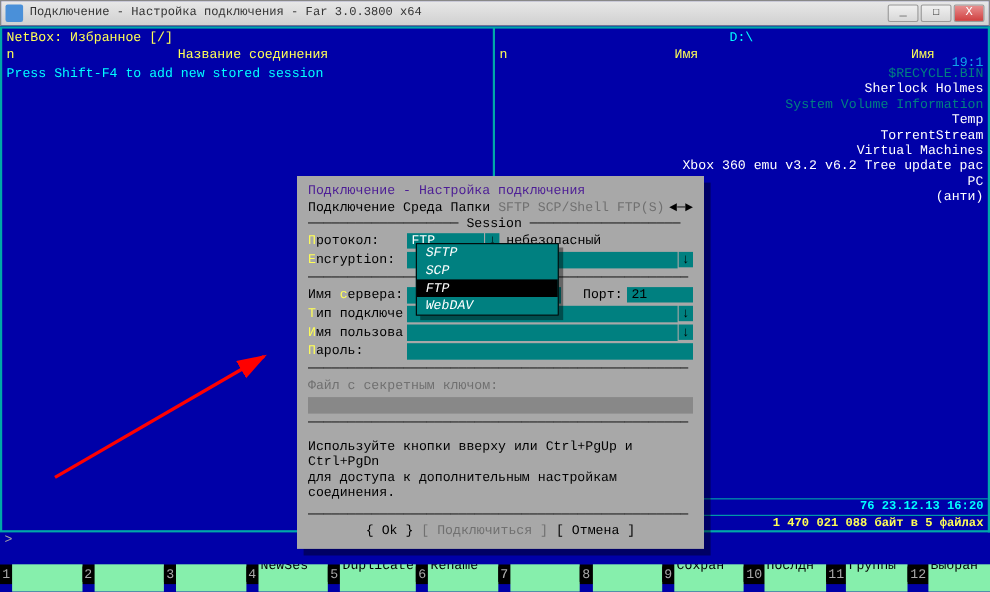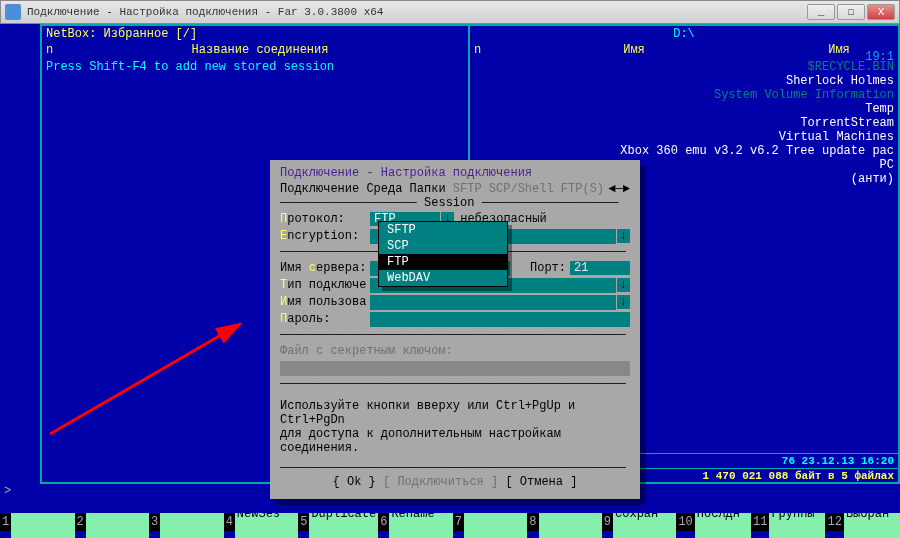--- a/index.html
+++ b/index.html
@@ -5,21 +5,21 @@
 * { margin:0; padding:0; box-sizing:border-box; }
 body { width:900px; height:538px; font-family:'Consolas','Courier New',monospace; font-size:12px; background:#0000a8; overflow:hidden; position:relative; }
 .titlebar { height:24px; background:linear-gradient(#e8e8e8,#d0d0d0); border:1px solid #888; display:flex; align-items:center; padding:0 4px; position:relative; }
 .titlebar .icon { width:16px; height:16px; background:#4a90d9; border-radius:2px; margin-right:6px; }
 .titlebar .title { color:#333; font-size:11px; flex:1; }
 .titlebar .wbtn { width:28px; height:16px; background:linear-gradient(#f0f0f0,#d8d8d8); border:1px solid #999; margin-left:2px; text-align:center; line-height:14px; font-size:11px; color:#333; border-radius:2px; }
 .titlebar .close { background:linear-gradient(#e89090,#d04040); color:#fff; }
 .farbody { height:489px; background:#0000a8; position:relative; }
 .panels { display:flex; height:460px; }
 .panel { border:2px solid #00a8a8; position:relative; }
-.panel.left { width:450px;margin-left:40px; }
+.panel.left { width:450px; }
 .panel.right { width:450px; border-left:none; }
 .phead { color:#00ffff; padding:1px 4px; display:flex; justify-content:space-between; }
 .phead .ptitle { color:#ffff55; }
 .phead2 { color:#ffff55; padding:1px 4px; display:flex; }
 .phead2 span { color:#ffff55; }
 .phead2 .c1 { width:10px; }
 .phead2 .c2 { flex:1; text-align:center; }
 .hint { color:#00ffff; padding:2px 4px; }
 .files { padding:2px 4px; color:#00a8a8;text-align:right; }
 .files .folder { color:#fff; }
@@ -40,30 +40,30 @@
 .dialog .dtabs .arrows { float:right; }
 .dialog .sline { display:block; color:#000; overflow:hidden; white-space:nowrap; }
 .row { display:flex; align-items:center; margin:1px 0; height:16px; }
 .row .lbl { color:#000; width:90px; }
 .row .lbl .hl { color:#ffff55; }
 .row .val { background:#008080; color:#fff; padding:0 4px; min-width:70px; display:inline-block; }
 .row .arrow { background:#008080; color:#000; padding:0 3px; margin-left:1px; }
 .row .note { color:#000; margin-left:6px; }
 .row .wide { flex:1; background:#008080; height:15px; }
 .dropdown { position:absolute; top:197px; left:378px; width:130px; background:#008080; border:1px solid #000; box-shadow:4px 4px 0 rgba(0,0,0,.4); z-index:10; }
-.dropdown .opt { color:#fff; padding:1px 8px; }
+.dropdown .opt { color:#fff; padding:1px 8px;font-style:italic; }
 .dropdown .opt.sel { background:#000; color:#fff; }
 .dhelp { color:#000; margin:8px 0 6px 0; }
 .dbtns { text-align:center; color:#000; }
 .dbtns .btn { color:#000; }
 .dbtns .dis { color:#707070; }
 .arrow-svg { position:absolute; top:290px; left:30px; pointer-events:none; }
 .tooltip { position:absolute; bottom:55px; left:20px; width:360px; background:#fffff0; border:2px solid #c04040; padding:8px 10px; color:#000; font-family:Arial,sans-serif; font-size:13px; line-height:1.35; box-shadow:2px 2px 4px rgba(0,0,0,.3); }
 .portlbl { color:#000; margin-left:auto; margin-right:4px; }
-.portval { background:#008080; color:#e5e5e5; padding:0 4px; width:60px; }
+.portval { background:#008080; color:#000000; padding:0 4px; width:60px; }
 </style>
 </head>
 <body>
 
 <div class="titlebar">
   <div class="icon"></div>
   <div class="title">Подключение - Настройка подключения - Far 3.0.3800 x64</div>
   <div class="wbtn">_</div>
   <div class="wbtn">☐</div>
   <div class="wbtn close">X</div>

